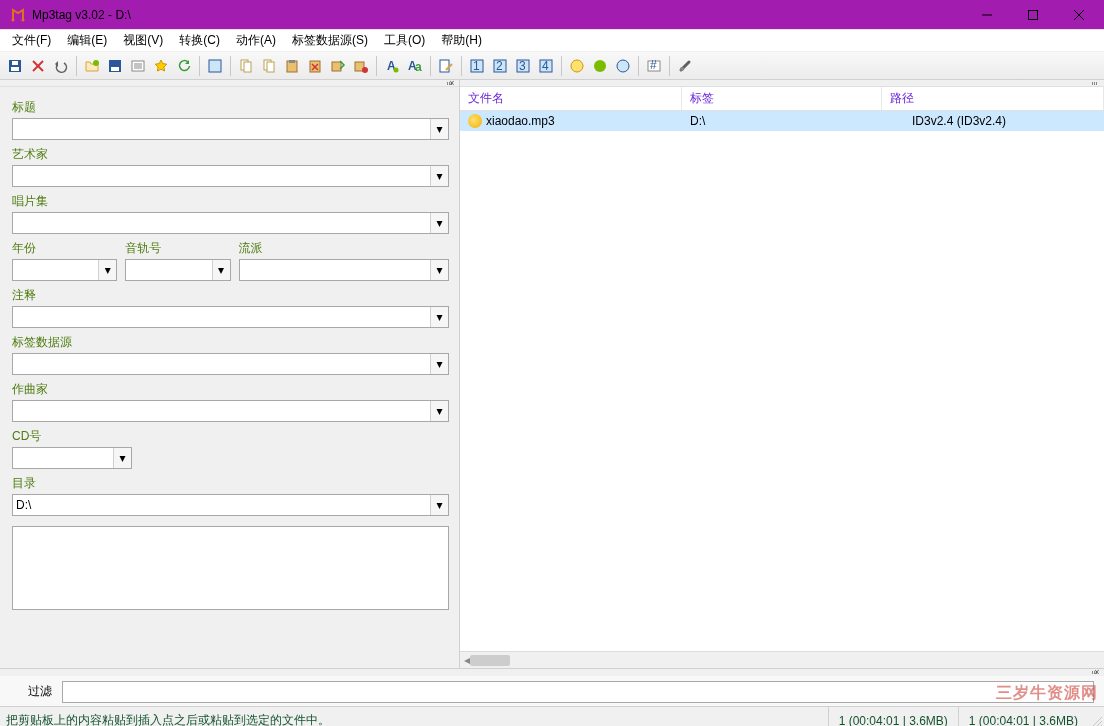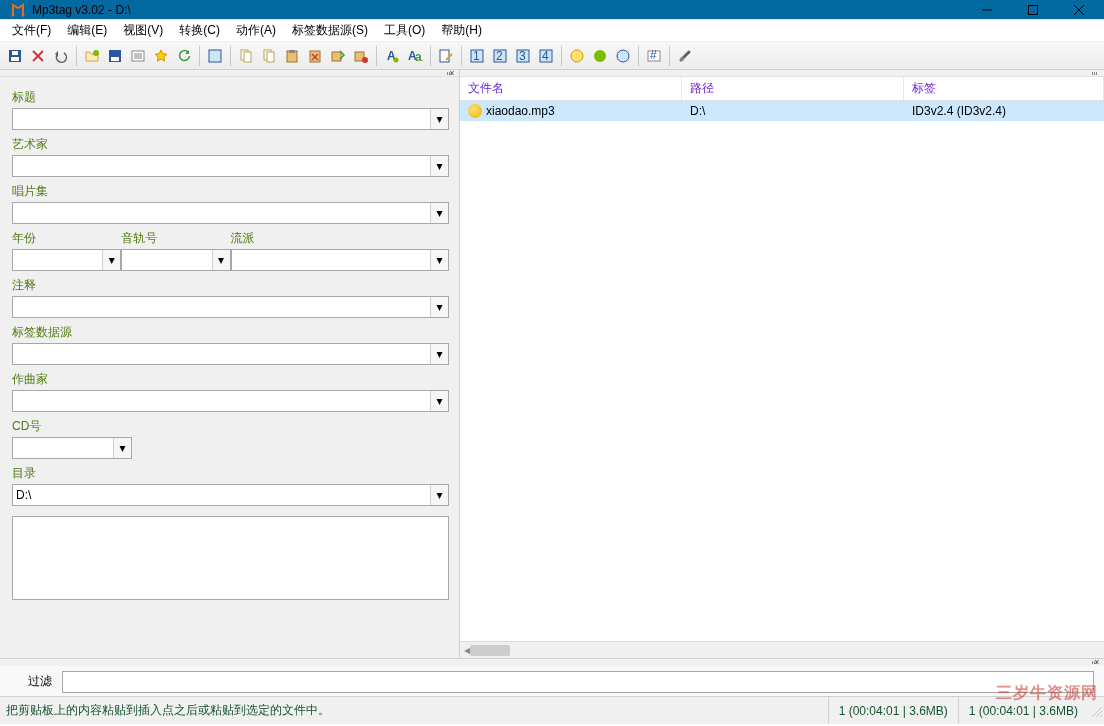--- a/index.html
+++ b/index.html
@@ -1,35 +1,35 @@
 <!DOCTYPE html>
 <html><head>
 <meta charset="utf-8">
 <style>
 * { margin:0; padding:0; box-sizing:border-box; font-family:"Microsoft YaHei","Segoe UI",sans-serif; font-size:12px; -webkit-font-smoothing:auto;}
 body { background:#fff; width:1104px; height:726px; overflow:hidden; position:relative; color:#000;}
-.titlebar { height:20px; background:#0369a1; display:flex; align-items:center; padding:0 2px; border-bottom:1px solid #e5e5e5;}
+.titlebar { height:30px; background:#a21caf; display:flex; align-items:center; padding:0 2px; border-bottom:1px solid #e5e5e5;}
 .titlebar .app-icon { width:16px; height:16px; margin:0 6px 0 8px; display:inline-flex; align-items:center; justify-content:center;}
 .titlebar .title { flex:0 0 auto; color:#000;}
 .titlebar .spacer { flex:1;}
 .win-btns { display:flex;}
 .win-btn { width:46px; height:30px; display:flex; align-items:center; justify-content:center; color:#000;}
 .menubar { height:22px; background:#fff; display:flex; align-items:center; padding:0 4px; border-bottom:1px solid #f0f0f0;}
 .menubar .m { padding:2px 8px; cursor:default;}
 .toolbar { height:28px; background:linear-gradient(#f8f8f8,#ececec); border-bottom:1px solid #d0d0d0; display:flex; align-items:center; padding:0 4px; gap:1px;}
 .tb-btn { width:22px; height:22px; display:flex; align-items:center; justify-content:center; border:1px solid transparent; border-radius:2px;}
 .tb-sep { width:1px; height:20px; background:#c8c8c8; margin:0 3px;}
 .client { position:relative; height:calc(726px - 30px - 22px - 28px - 38px - 20px); display:flex;}
 .left-panel { width:460px; background:#f0f0f0; border-right:1px solid #d0d0d0; display:flex; flex-direction:column; position:relative;}
 .panel-grip { height:7px; background:#f0f0f0; position:relative; border-bottom:1px solid #e0e0e0;}
 .panel-grip::before{content:"";position:absolute;right:6px;top:2px;width:6px;height:3px;background:repeating-linear-gradient(90deg,#888 0 1px,transparent 1px 2px);}
 .panel-xbtn { position:absolute; right:0; top:0; width:14px; height:7px; font-size:9px; line-height:7px; text-align:center; color:#555;}
 .fields { padding:6px 10px 6px 12px; overflow:auto; flex:1;}
 .fld-label{display:block; margin:6px 0 2px 0; color:#4d7c0f;}
-.row{display:flex; }
+.row{display:flex; gap:8px;}
 .row>div{flex:1;}
 .combo, .txt { width:100%; height:22px; border:1px solid #a8a8a8; background:#fff; display:flex; align-items:center; padding:0 3px; position:relative;}
 .combo .arrow{position:absolute; right:0; top:0; width:18px; height:100%; display:flex;align-items:center;justify-content:center; border-left:1px solid #d0d0d0; background:#f6f6f6;}
 .textarea { width:100%; height:84px; border:1px solid #a8a8a8; background:#fff; resize:none; padding:3px;}
 .right-panel { flex:1; display:flex; flex-direction:column; background:#fff; position:relative;}
 .list-header { height:24px; display:flex; border-bottom:1px solid #e0e0e0; background:#fff;}
 .col-h { padding:4px 8px; border-right:1px solid #e8e8e8; color:#6d28d9; cursor:default; display:flex; align-items:center;}
 .list-body { flex:1; overflow:auto; position:relative;}
 .list-row { height:20px; display:flex; align-items:center;}
 .list-row.sel { background:#cce8ff;}
@@ -338,22 +338,22 @@
 
       <div style="height:10px"></div>
       <textarea class="textarea" style=""></textarea>
     </div>
   </div>
 
   <div class="right-panel">
     <div class="panel-grip"></div>
     <div class="list-header">
       <div class="col-h" style="width:222px">文件名</div>
+      <div class="col-h" style="flex:1">标签</div>
       <div class="col-h" style="width:222px">路径</div>
-      <div class="col-h" style="flex:1">标签</div>
     </div>
     <div class="list-body">
       <div class="list-row sel">
         <div class="cell" style="width:222px">
             <span class="file-icon"></span>
             <span>xiaodao.mp3</span>
           </div>
         <div class="cell" style="width:222px">
             <span>D:\</span>
           </div>

